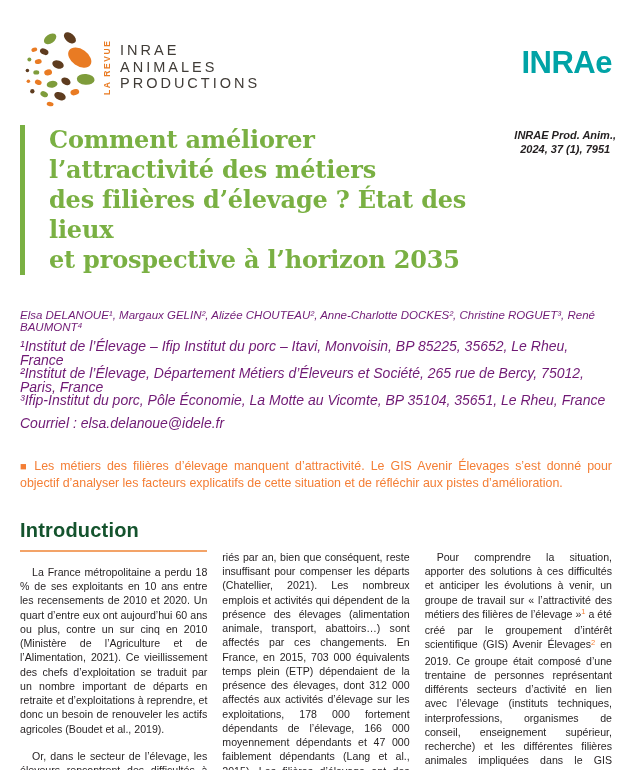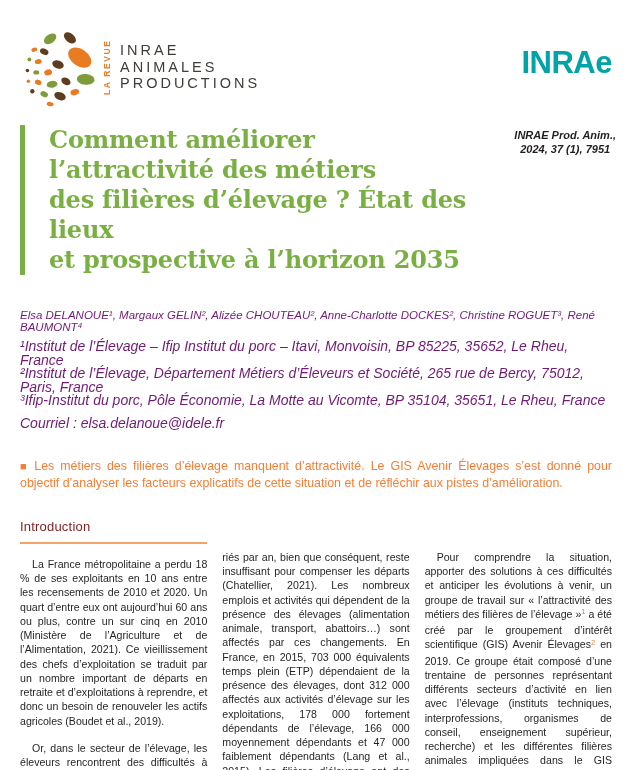--- a/index.html
+++ b/index.html
@@ -103,23 +103,23 @@
   .abstract-bullet { font-size: 11px; margin-right: 5px; }
   
   .columns {
     display: flex;
     gap: 15px;
     margin: 26px 20px 0 20px;
   }
   .col { flex: 1 1 0; min-width: 0; }
   .col-pad { padding-top: 31px; }
   .section-heading {
-    font-size: 13px;
-    font-weight: 400;
-    color: #7f1d1d;
+    font-size: 20px;
+    font-weight: 700;
+    color: #14532d;
     letter-spacing: 0.2px;
   }
   .heading-rule {
     height: 2px;
     background: #f3a368;
     margin: 8px 0 13px 0;
     width: 100%;
   }
   .body-p {
     font-size: 10.6px;

